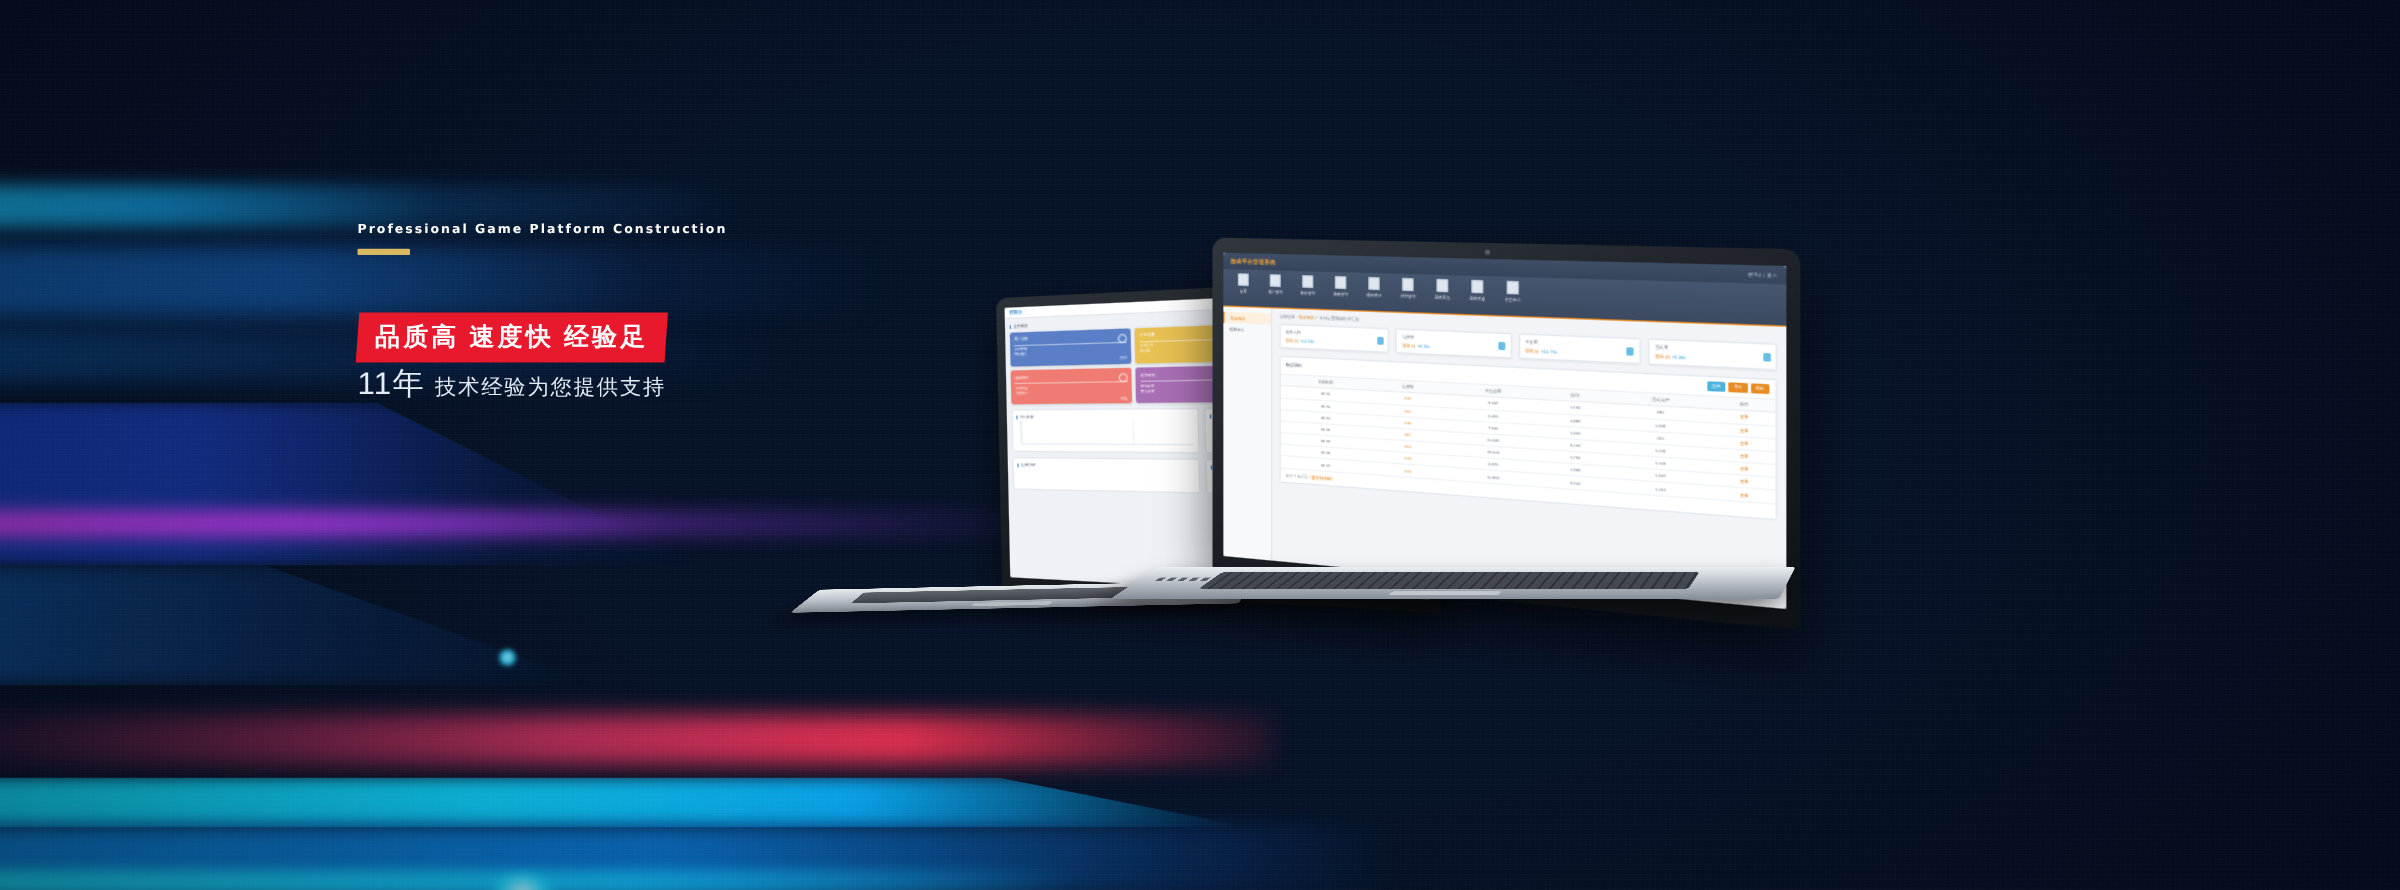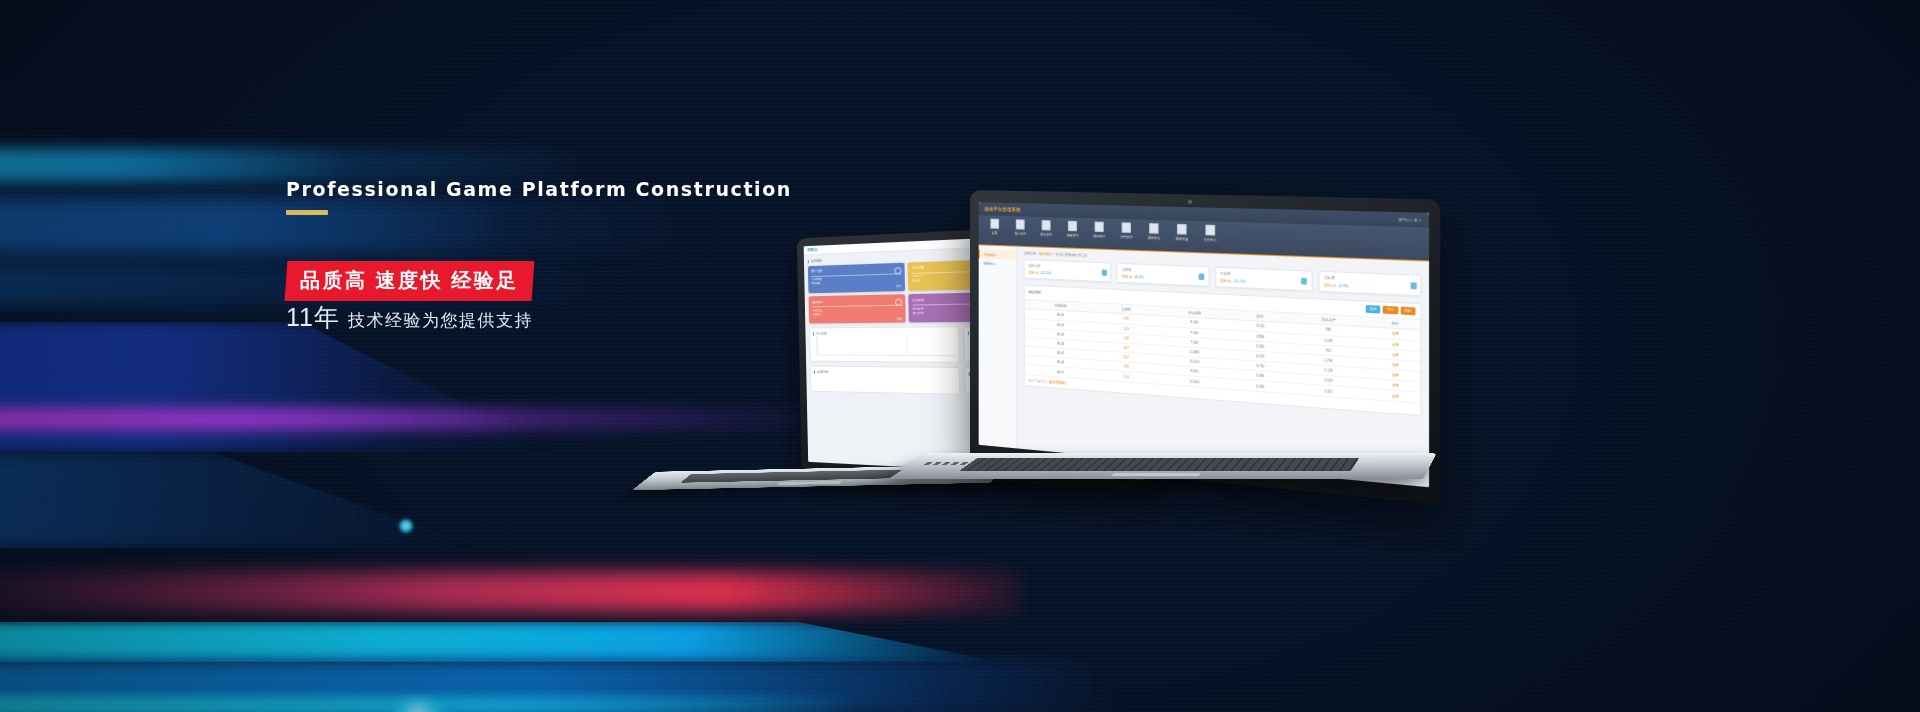--- a/index.html
+++ b/index.html
@@ -93,21 +93,21 @@
   }
   .vignette {
     position:absolute; inset:0; pointer-events:none;
     background:radial-gradient(ellipse 1300px 760px at 50% 48%, rgba(0,0,0,0) 40%, rgba(0,4,12,0.55) 100%);
   }
 
   
   .copy { position:absolute; left:286px; top:178px; width:640px; z-index:12; }
 
   .eyebrow {
-    font-size:19px; font-weight:700; color:#ffffff;
+    font-size:10px; font-weight:700; color:#ffffff;
     letter-spacing:1.6px; white-space:nowrap;
     font-family:"DejaVu Sans", sans-serif;
   }
   .gold-rule {
     width:42px; height:5px; margin-top:10px;
     background:#d8b95f; border-radius:1px;
   }
   .headline {
     margin-top:14px;
     font-size:58px; font-weight:700; color:#ffffff;

